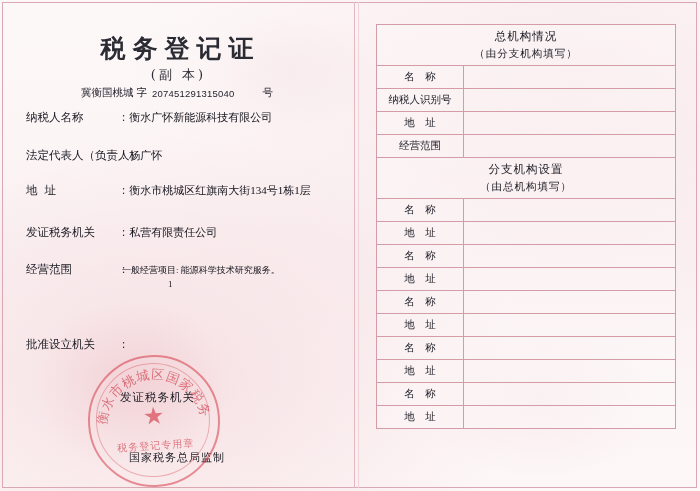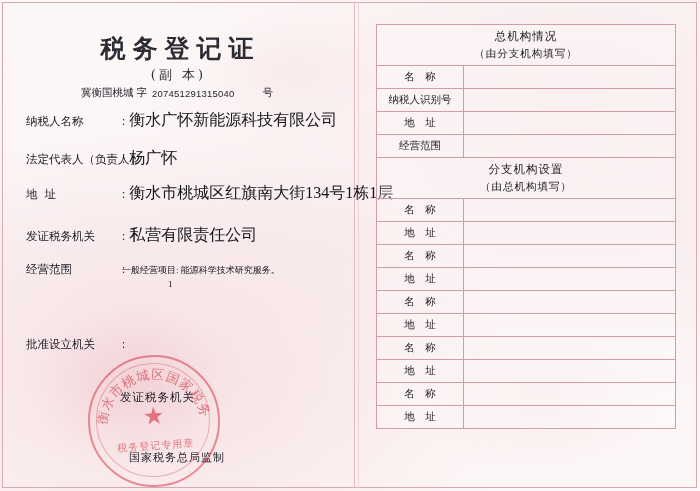--- a/index.html
+++ b/index.html
@@ -119,21 +119,21 @@
   .field .lbl {
     display: inline-block;
     width: 96px;
     letter-spacing: 0px;
   }
   .field .lbl.spread {
     letter-spacing: 7px;
   }
   .field .val {
     display: inline-block;
-    font-size: 16px;
+    font-size: 11px;
     color: #14141c;
   }
   .field .colon { padding-right: 4px; }
 
   .f1 { left: 26px; top: 110px; }
   .f2 { left: 26px; top: 148px; }
   .f3 { left: 26px; top: 183px; }
   .f4 { left: 26px; top: 225px; }
   .f5 { left: 26px; top: 262px; }
   .f6 { left: 26px; top: 337px; }

